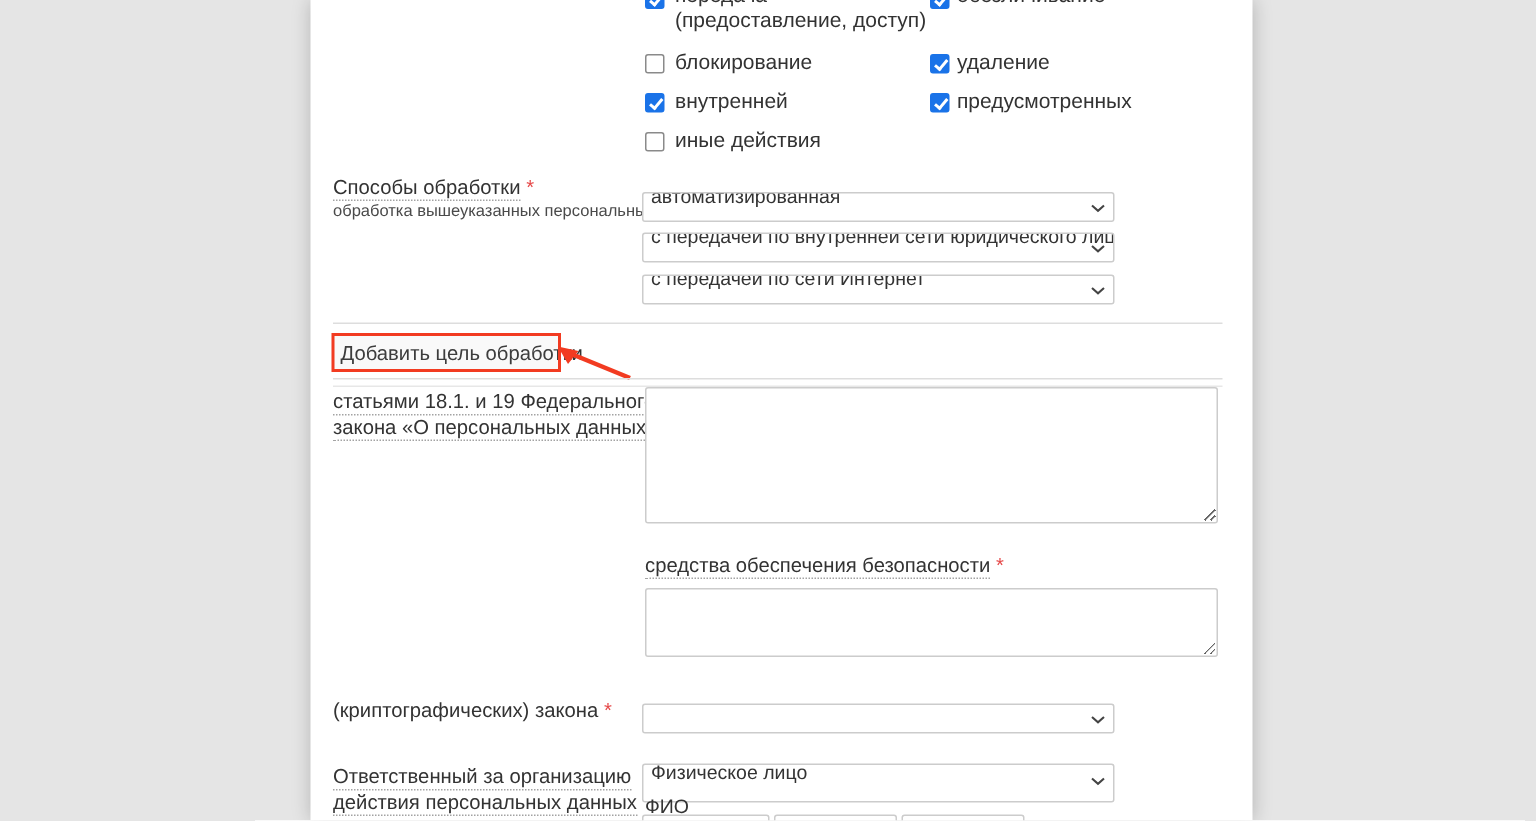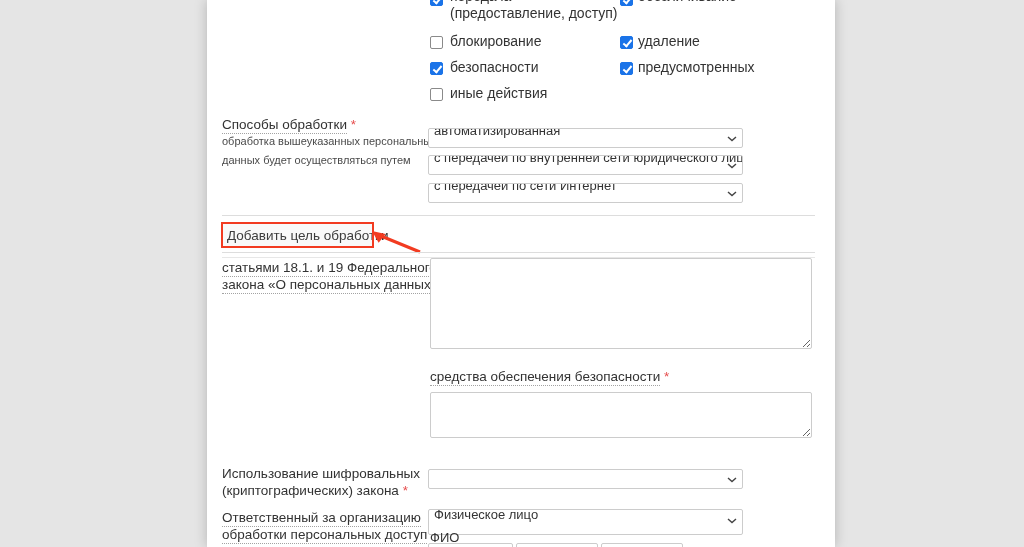--- a/index.html
+++ b/index.html
@@ -49,34 +49,33 @@
   <div class="cb-label" style="left:450px;top:-12px;width:175px">передача (предоставление, доступ)</div>
   <div class="cb checked" style="left:620px;top:-7px"></div>
   <div class="cb-label" style="left:638px;top:-12px">обезличивание</div>
 
   <div class="cb" style="left:430px;top:36px"></div>
   <div class="cb-label" style="left:450px;top:33px">блокирование</div>
   <div class="cb checked" style="left:620px;top:36px"></div>
   <div class="cb-label" style="left:638px;top:33px">удаление</div>
 
   <div class="cb checked" style="left:430px;top:62px"></div>
-  <div class="cb-label" style="left:450px;top:59px">безопасности</div>
+  <div class="cb-label" style="left:450px;top:59px">внутренней</div>
   <div class="cb checked" style="left:620px;top:62px"></div>
   <div class="cb-label" style="left:638px;top:59px">предусмотренных</div>
 
   <div class="cb" style="left:430px;top:88px"></div>
   <div class="cb-label" style="left:450px;top:85px">иные действия</div>
 
   <div class="field-label" style="left:222px;top:116px">
     <span class="dotted">Способы обработки</span>
     <span class="req">*</span>
   </div>
   <div class="small-desc" style="left:222px;top:132px">
     <div>обработка вышеуказанных персональных</div>
-    <div>данных будет осуществляться путем</div>
   </div>
 
   <div class="select" style="left:428px;top:128px">
     <span>автоматизированная</span>
     <svg class="chev" width="10" height="6">
         <path d="M1 1 L5 4.6 L9 1" stroke="#444" fill="none" stroke-width="1.4"></path>
       </svg>
   </div>
   <div class="select" style="left:428px;top:155px">
     <span>с передачей по внутренней сети юридического лица</span>
@@ -109,34 +108,33 @@
   </div>
   <textarea class="ta" style="left: 430px; top: 258px; width: 382px; height: 91px;"></textarea>
 
   <div class="field-label" style="left:430px;top:368px">
     <span class="dotted">средства обеспечения безопасности</span>
     <span class="req">*</span>
   </div>
   <textarea class="ta" style="left: 430px; top: 392px; width: 382px; height: 46px;"></textarea>
 
   <div class="field-label" style="left:222px;top:465px">
-    <div>Использование шифровальных</div>
     <div><span>(криптографических) закона</span>
       <span class="req">*</span></div>
   </div>
   <div class="select" style="left:428px;top:469px">
     <span></span>
     <svg class="chev" width="10" height="6">
         <path d="M1 1 L5 4.6 L9 1" stroke="#444" fill="none" stroke-width="1.4"></path>
       </svg>
   </div>
 
   <div class="field-label" style="left:222px;top:509px">
     <div><span class="dotted">Ответственный за организацию</span></div>
-    <div><span class="dotted">обработки персональных доступ</span>
+    <div><span class="dotted">действия персональных данных</span>
       <span class="req">*</span></div>
   </div>
   <div class="select" style="left:428px;top:509px;height:26px">
     <span>Физическое лицо</span>
     <svg class="chev" width="10" height="6" style="top:8px">
         <path d="M1 1 L5 4.6 L9 1" stroke="#444" fill="none" stroke-width="1.4"></path>
       </svg>
   </div>
   <div class="fio-label" style="left:430px;top:530px">ФИО</div>
   <div class="mini-input" style="left:428px;top:543px;width:85px"></div>

